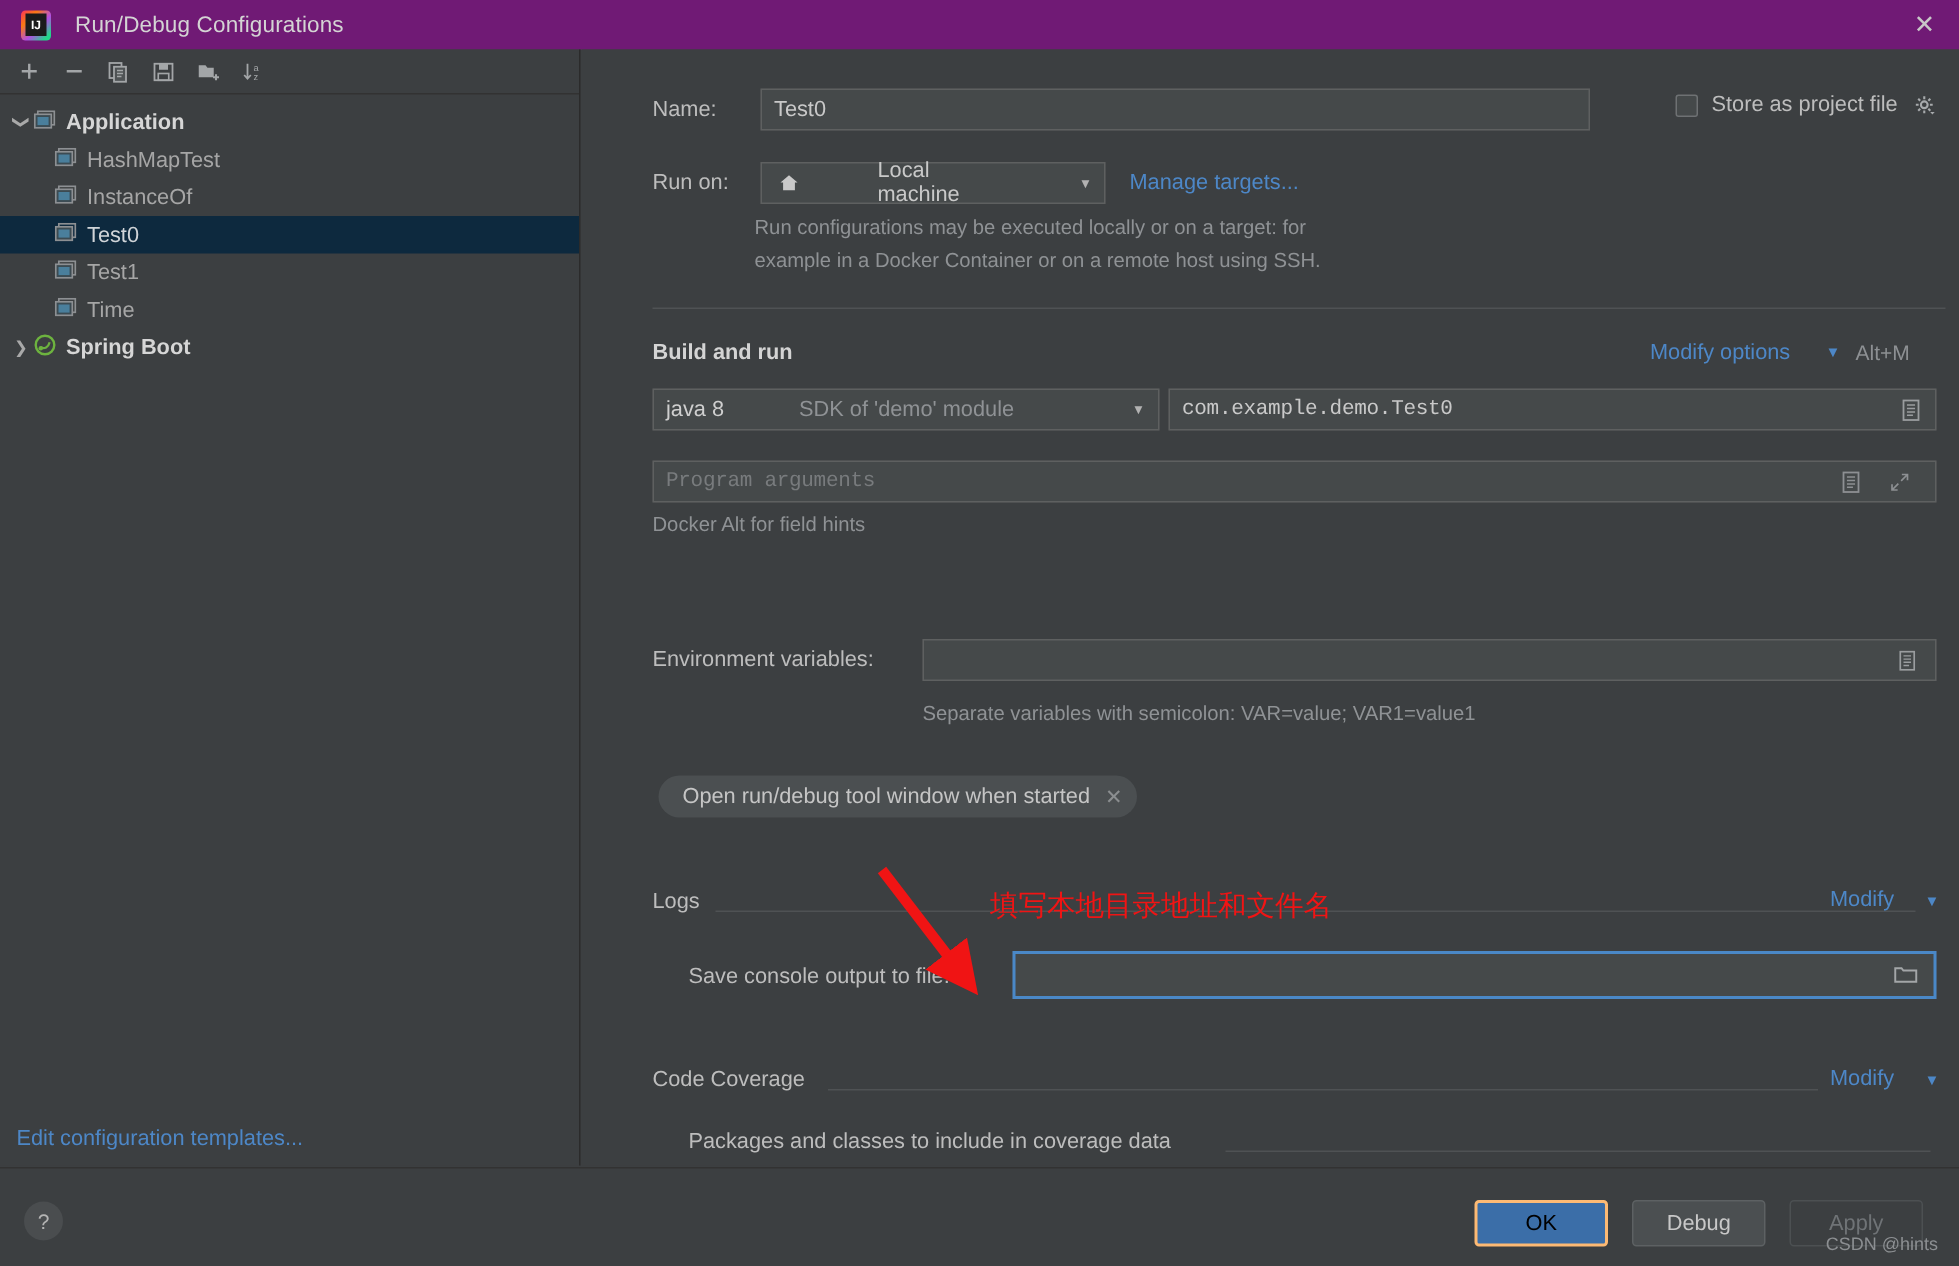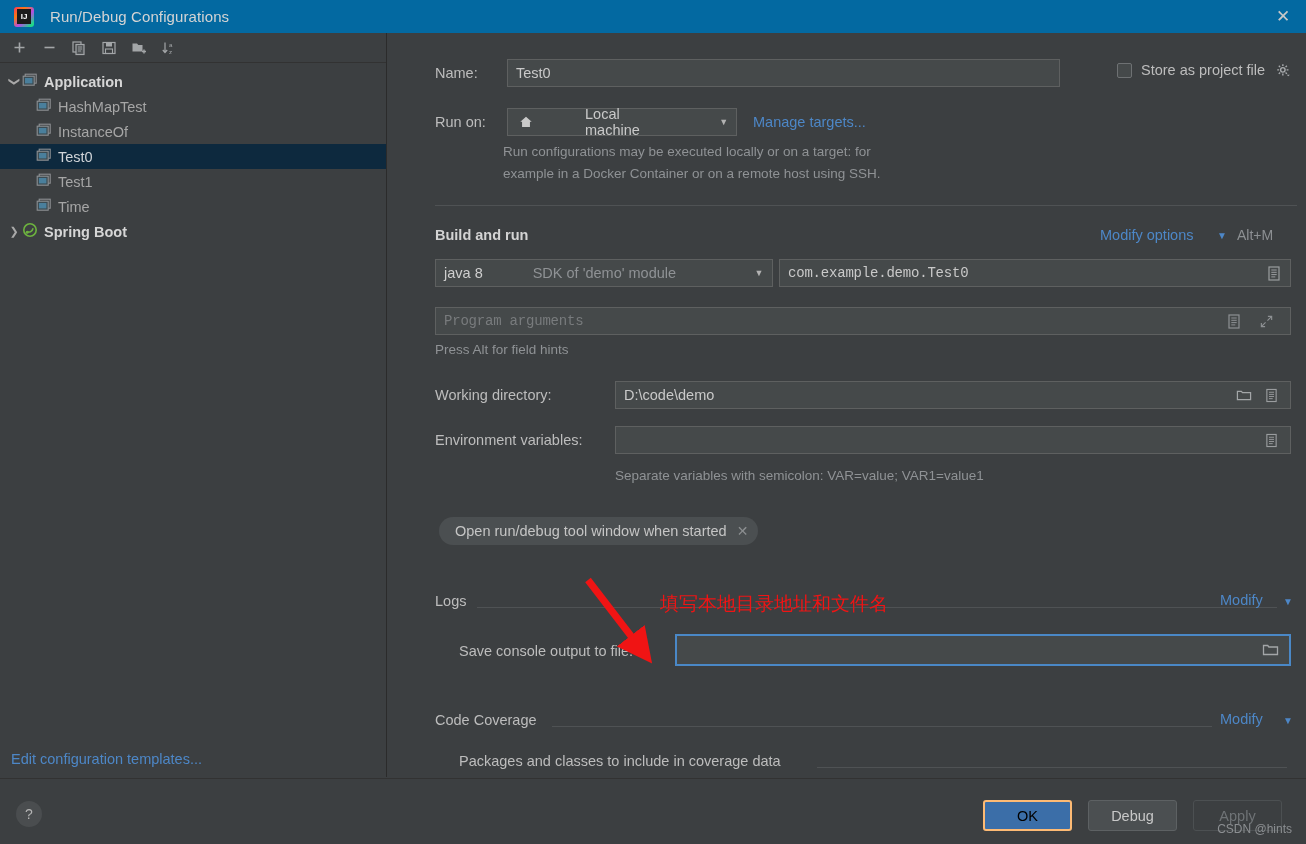--- a/index.html
+++ b/index.html
@@ -13,21 +13,21 @@
   #app {
     position: relative;
     width: 1306px; height: 844px;
     background: #3c3f41;
   }
 
   
   .titlebar {
     position: absolute; left: 0; top: 0;
     width: 1306px; height: 33px;
-    background: #0369a1;
+    background: #701a75;
     display: flex; align-items: center;
   }
   .ij-logo {
     width: 20px; height: 20px; margin-left: 14px; flex: 0 0 auto;
     position: relative; border-radius: 3px; overflow: hidden;
     background:
       linear-gradient(135deg, #fe315d 0%, #f97a12 28%, #b24ee3 58%, #21d789 88%);
   }
   .ij-logo::after {
     content: "IJ";
@@ -365,39 +365,22 @@
             <path d="M4.3 4h5.4M4.3 6.3h5.4M4.3 8.6h5.4M4.3 10.9h4" stroke="#8d9093" stroke-width="1"></path>
           </svg>
         </span>
         <span class="fieldicon" style="position:absolute;right:14px;top:3px;">
           <svg width="15" height="15" viewBox="0 0 16 16">
             <path d="M9.5 2.5h4v4M13.5 2.5L9 7M6.5 13.5h-4v-4M2.5 13.5L7 9" stroke="#8d9093" stroke-width="1.2" fill="none"></path>
           </svg>
         </span>
       </div>
 
-      <div class="hint" style="position:absolute;left:18px;top:309px;">Press Alt for field hints</div>
-
-      <div class="row" style="left:18px; top:348px;">
-        <div class="lbl" style="width:180px;">Working directory:</div>
-        <div class="tf" style="width:676px;">
-          <span>D:\code\demo</span>
-          <span class="fieldicon" style="position:absolute;right:36px;top:3px;">
-            <svg width="16" height="15" viewBox="0 0 17 15">
-                <path d="M1.5 3h4.2l1.2 1.5h8.6v7.5H1.5z" fill="none" stroke="#a3a6a8" stroke-width="1.3"></path>
-              </svg>
-          </span>
-          <span class="fieldicon" style="position:absolute;right:9px;top:3px;">
-            <svg width="13" height="15" viewBox="0 0 14 15">
-              <rect x="2" y="1" width="10" height="13" fill="none" stroke="#9a9d9f" stroke-width="1.2"></rect>
-              <path d="M4.3 4h5.4M4.3 6.3h5.4M4.3 8.6h5.4M4.3 10.9h4" stroke="#9a9d9f" stroke-width="1"></path>
-            </svg>
-          </span>
-        </div>
-      </div>
+      <div class="hint" style="position:absolute;left:18px;top:309px;">Docker Alt for field hints</div>
+
 
       <div class="row" style="left:18px; top:393px;">
         <div class="lbl" style="width:180px;">Environment variables:</div>
         <div class="tf" style="width:676px;">
           <span></span>
           <span class="fieldicon" style="position:absolute;right:9px;top:3px;">
             <svg width="13" height="15" viewBox="0 0 14 15">
               <rect x="2" y="1" width="10" height="13" fill="none" stroke="#9a9d9f" stroke-width="1.2"></rect>
               <path d="M4.3 4h5.4M4.3 6.3h5.4M4.3 8.6h5.4M4.3 10.9h4" stroke="#9a9d9f" stroke-width="1"></path>
             </svg>

